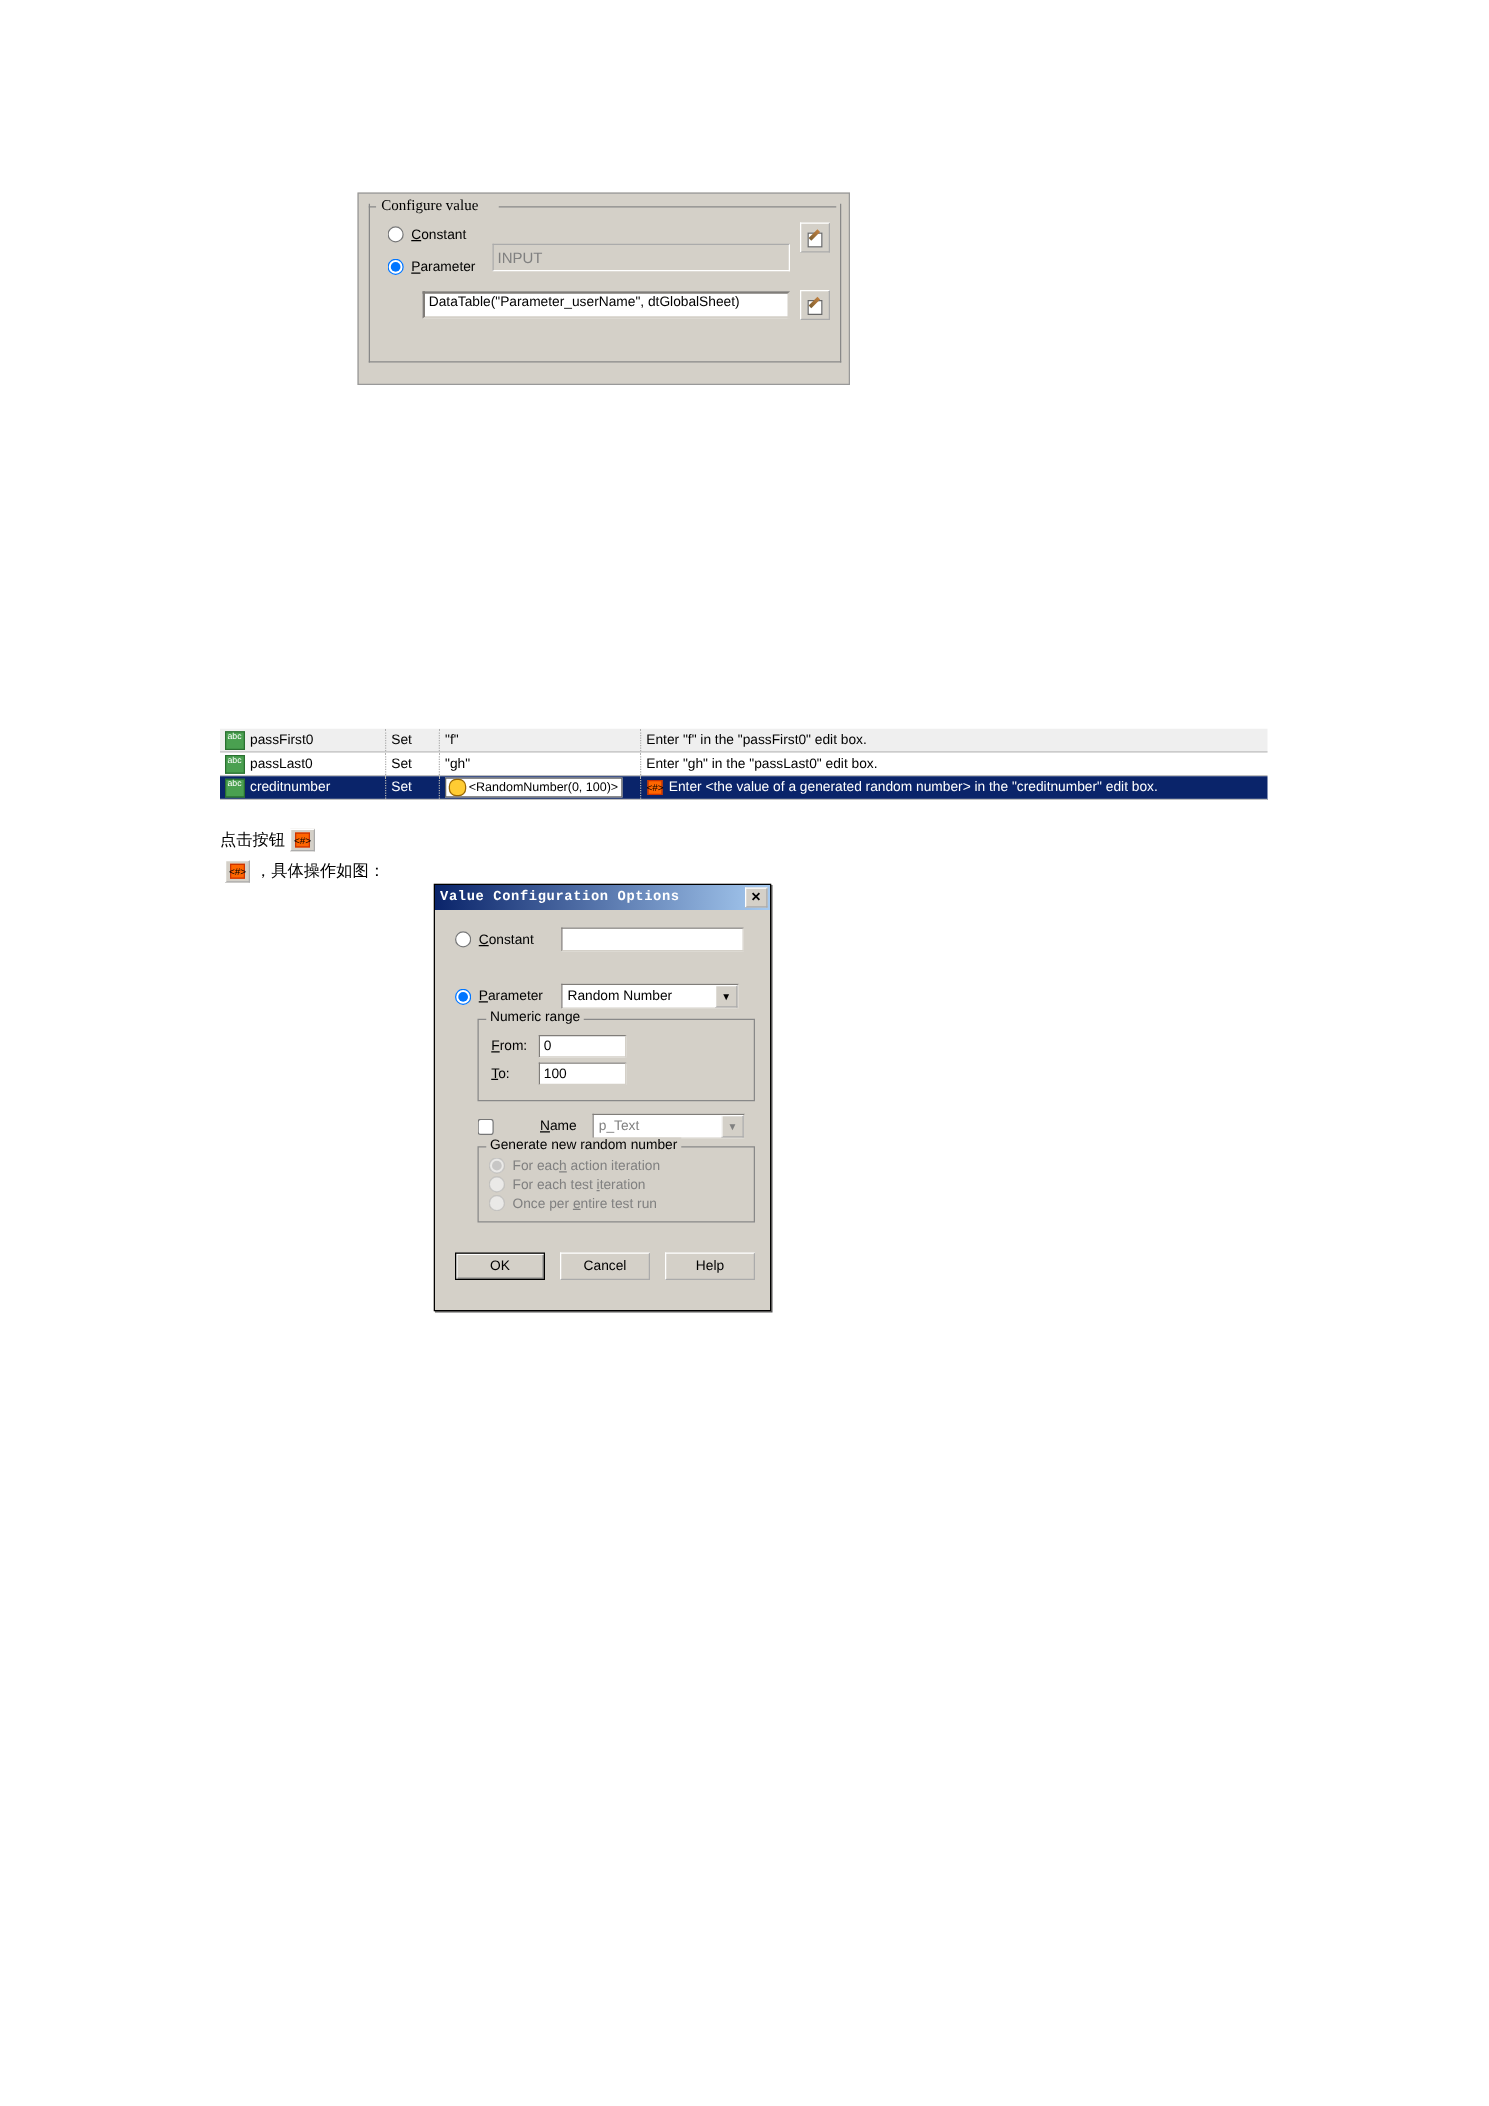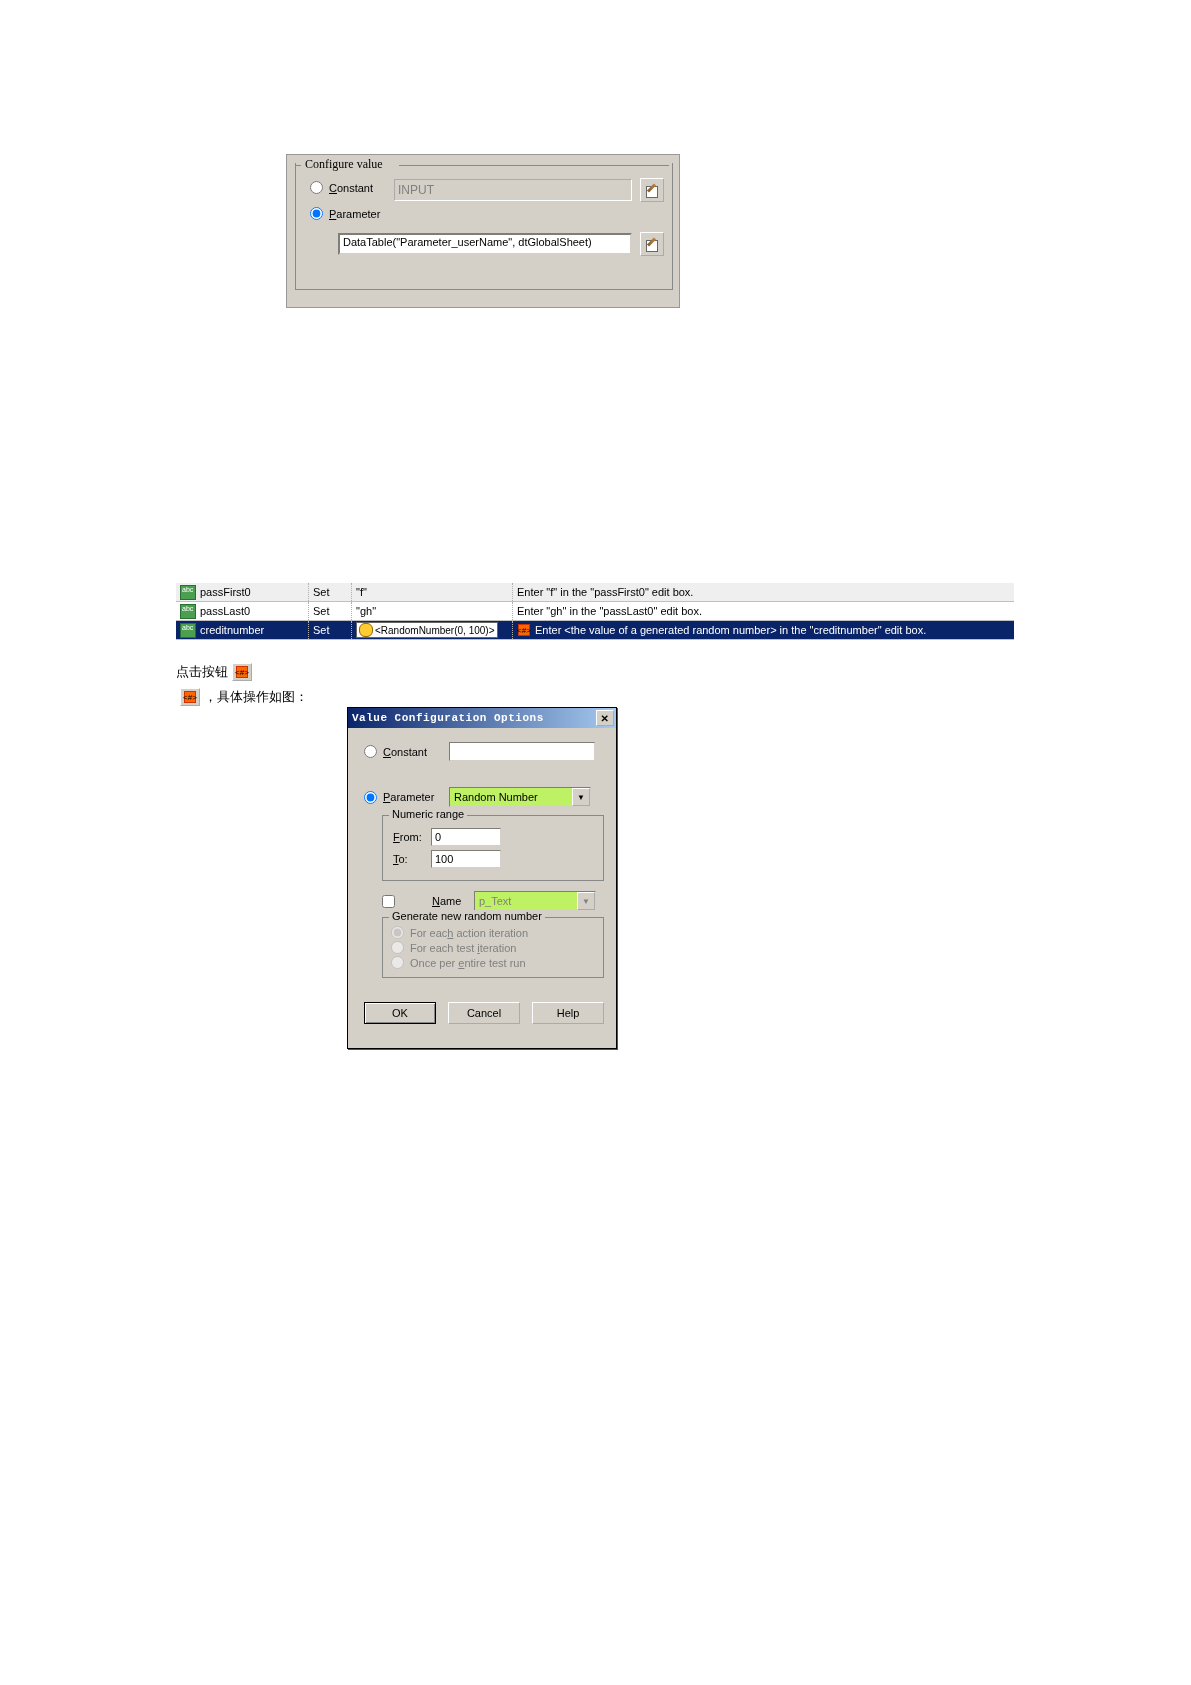--- a/index.html
+++ b/index.html
@@ -317,21 +317,21 @@
 .d-text {
   border: 1px inset #d4d0c8;
   background: #fff;
   height: 17px;
   font-size: 11px;
   padding: 0 3px;
 }
 .d-select {
   display: flex;
   border: 1px inset #d4d0c8;
-  background: #bef264;
+  background: #ffffff;
   height: 18px;
   width: 140px;
   align-items: center;
 }
 .d-select-text {
   flex: 1;
   padding: 0 4px;
   font-size: 11px;
 }
 .d-select-btn {
@@ -425,21 +425,21 @@
 
 <div class="configure-panel">
   <div class="fieldset1-topline-left"></div>
   <div class="fieldset1-legend">Configure value</div>
   <div class="fieldset1-topline-right"></div>
   <div class="fieldset1">
     <div class="radio-row" style="left:14px; top:18px;">
       <input type="radio" name="cv" style="">
       <span><span class="underline-char">C</span><span></span>onstant</span>
     </div>
-    <input class="disabled-input" style="position: absolute; left: 98px; top: 16px; width: 230px;" disabled="" value="INPUT">
+    <input class="disabled-input" style="position: absolute; left: 98px; top: 32px; width: 230px;" disabled="" value="INPUT">
     <div class="icon-btn" style="position:absolute; left:344px; top:15px;">
       <span class="pencil-sheet-icon"></span>
     </div>
 
     <div class="radio-row" style="left:14px; top:44px;">
       <input type="radio" name="cv" checked="" style="">
       <span><span class="underline-char">P</span>arameter</span>
     </div>
     <div class="sunken-input" style="position:absolute; left:42px; top:70px; width:284px;">DataTable("Parameter_userName", dtGlobalSheet)</div>
     <div class="icon-btn" style="position:absolute; left:344px; top:69px;">

